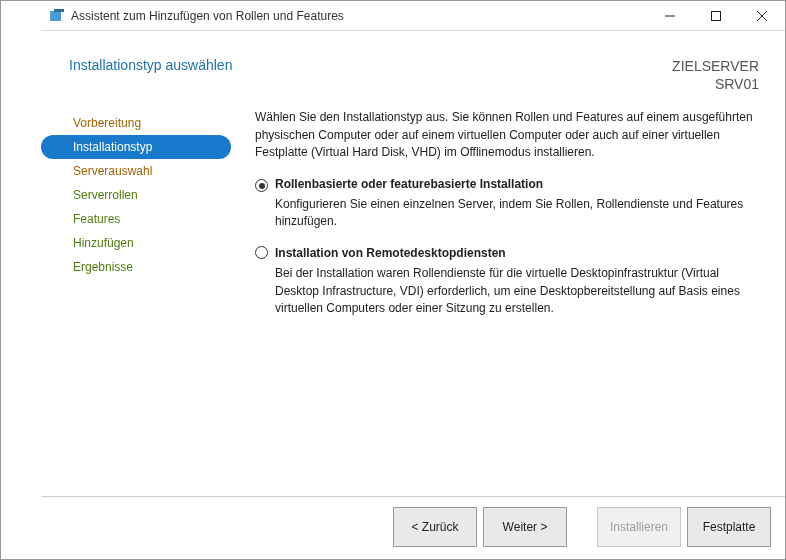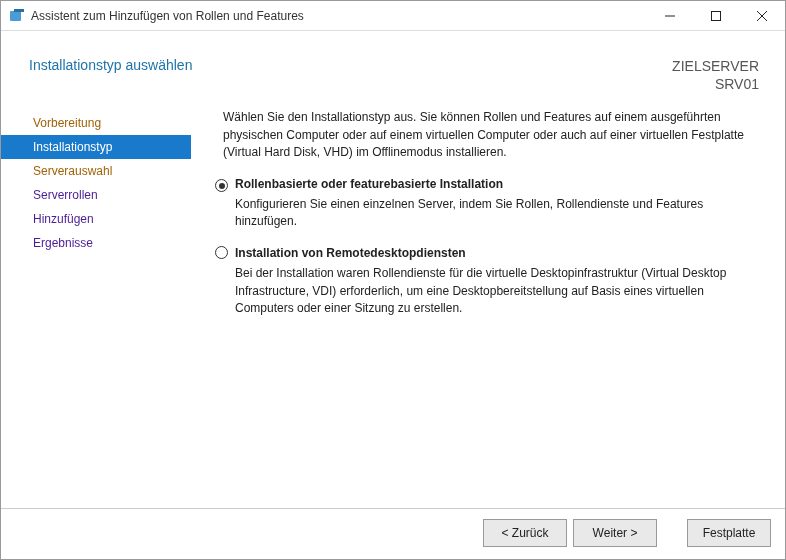--- a/index.html
+++ b/index.html
@@ -1,57 +1,57 @@
 <!DOCTYPE html>
 <html><head>
 <meta charset="utf-8">
 <style>
   * { box-sizing: border-box; }
   html, body { margin: 0; padding: 0; font-family: "Segoe UI", Tahoma, sans-serif; font-size: 12px; color: #222; background: #fff; }
-  .window { width: 786px; height: 560px; border: 1px solid #999; display: flex; flex-direction: column; background: #fff; }
+  .window { width: 786px; height: 560px; border: 1px solid #999; display: flex; flex-direction: column; background: #fff; padding-left: 40px; }
   
   
   .titlebar { height: 30px; display: flex; align-items: center; padding-left: 8px; border-bottom: 1px solid #ddd; }
   .titlebar .app-icon { width: 16px; height: 16px; margin-right: 6px; }
   .titlebar .title-text { flex: 1; font-size: 12px; color: #333; }
   .titlebar .win-controls { display: flex; }
   .titlebar .win-btn { width: 46px; height: 30px; display: flex; align-items: center; justify-content: center; }
   .titlebar .win-btn svg { width: 10px; height: 10px; }
   
   
   .header { display: flex; align-items: flex-start; padding: 26px 26px 8px 28px; }
   .header .page-title { font-size: 14px; font-weight: 300; color: #1e73aa; flex: 1; }
   .header .target { text-align: right; font-size: 14px; color: #555; line-height: 1.3; }
   
   
   .body { flex: 1; display: flex; overflow: hidden; padding-top: 6px; }
   
   
   .sidebar { width: 190px; padding-top: 4px; }
-  .sidebar .step { padding: 5px 0 5px 32px; font-size: 12px; color: #4c1d95; cursor: default; }
+  .sidebar .step { padding: 5px 0 5px 32px; font-size: 12px; color: #4d7c0f; cursor: default; }
   .sidebar .step.enabled { color: #a16207; }
-  .sidebar .step.active { background: #1979ca; color: #fff; }
+  .sidebar .step.active { background: #1979ca; color: #fff; border-radius: 12px; }
   
   
   .content { flex: 1; padding: 2px 30px 0 24px; font-size: 12px; line-height: 1.45; color: #222; }
-  .content .intro { margin-bottom: 14px; margin-left: 8px; }
+  .content .intro { margin-bottom: 14px; }
   .option { display: flex; align-items: flex-start; margin-bottom: 14px; }
   .option .radio-wrap { width: 20px; padding-top: 1px; }
   .option .radio { width: 13px; height: 13px; border: 1px solid #333; border-radius: 50%; display: inline-flex; align-items: center; justify-content: center; }
   .option .radio.checked::after { content: ""; width: 6px; height: 6px; background: #333; border-radius: 50%; display: block; }
   .option .opt-body { flex: 1; }
   .option .opt-title { font-weight: 600; }
   .option .opt-desc { margin-top: 3px; }
   
   
   .footer-sep { height: 1px; background: #ccc; margin: 0; }
   
   
   .footer { padding: 10px 14px 12px 0; display: flex; justify-content: flex-end; gap: 6px; }
-  .footer .btn { min-width: 84px; height: 28px; font-size: 12px; background: #e9e9e9; border: 1px solid #999; padding: 0 10px; display: inline-flex; align-items: center; justify-content: center; }
+  .footer .btn { min-width: 84px; height: 40px; font-size: 12px; background: #e9e9e9; border: 1px solid #999; padding: 0 10px; display: inline-flex; align-items: center; justify-content: center; }
   .footer .btn.disabled { color: #a0a0a0; border-color: #c7c7c7; background: #f0f0f0; }
   .footer .gap { width: 18px; }
 </style>
 </head>
 <body>
 
 <div class="window">
 
   <div class="titlebar">
     <span class="app-icon">
@@ -89,20 +89,21 @@
     </div>
   </div>
 
   <div class="body">
 
     <div class="sidebar" id="sidebar">
         <div class="step enabled">Vorbereitung</div>
         <div class="step enabled active">Installationstyp</div>
         <div class="step enabled">Serverauswahl</div>
         <div class="step">Serverrollen</div>
+        <div class="step">Features</div>
         <div class="step">Hinzufügen</div>
         <div class="step">Ergebnisse</div>
       </div>
 
     <div class="content">
       <div class="intro">Wählen Sie den Installationstyp aus. Sie können Rollen und Features auf einem ausgeführten physischen Computer oder auf einem virtuellen Computer oder auch auf einer virtuellen Festplatte (Virtual Hard Disk, VHD) im Offlinemodus installieren.</div>
       <div id="options">
           <div class="option">
             <div class="radio-wrap"><span class="radio checked"></span></div>
             <div class="opt-body">
@@ -120,16 +121,17 @@
         </div>
     </div>
 
   </div>
 
   <div class="footer-sep"></div>
   <div class="footer">
     <div class="btn">&lt; Zurück</div>
     <div class="btn">Weiter &gt;</div>
     <div class="gap"></div>
+    <div class="btn disabled">Installieren</div>
     <div class="btn">Festplatte</div>
   </div>
 
 </div>
 
 </body></html>

